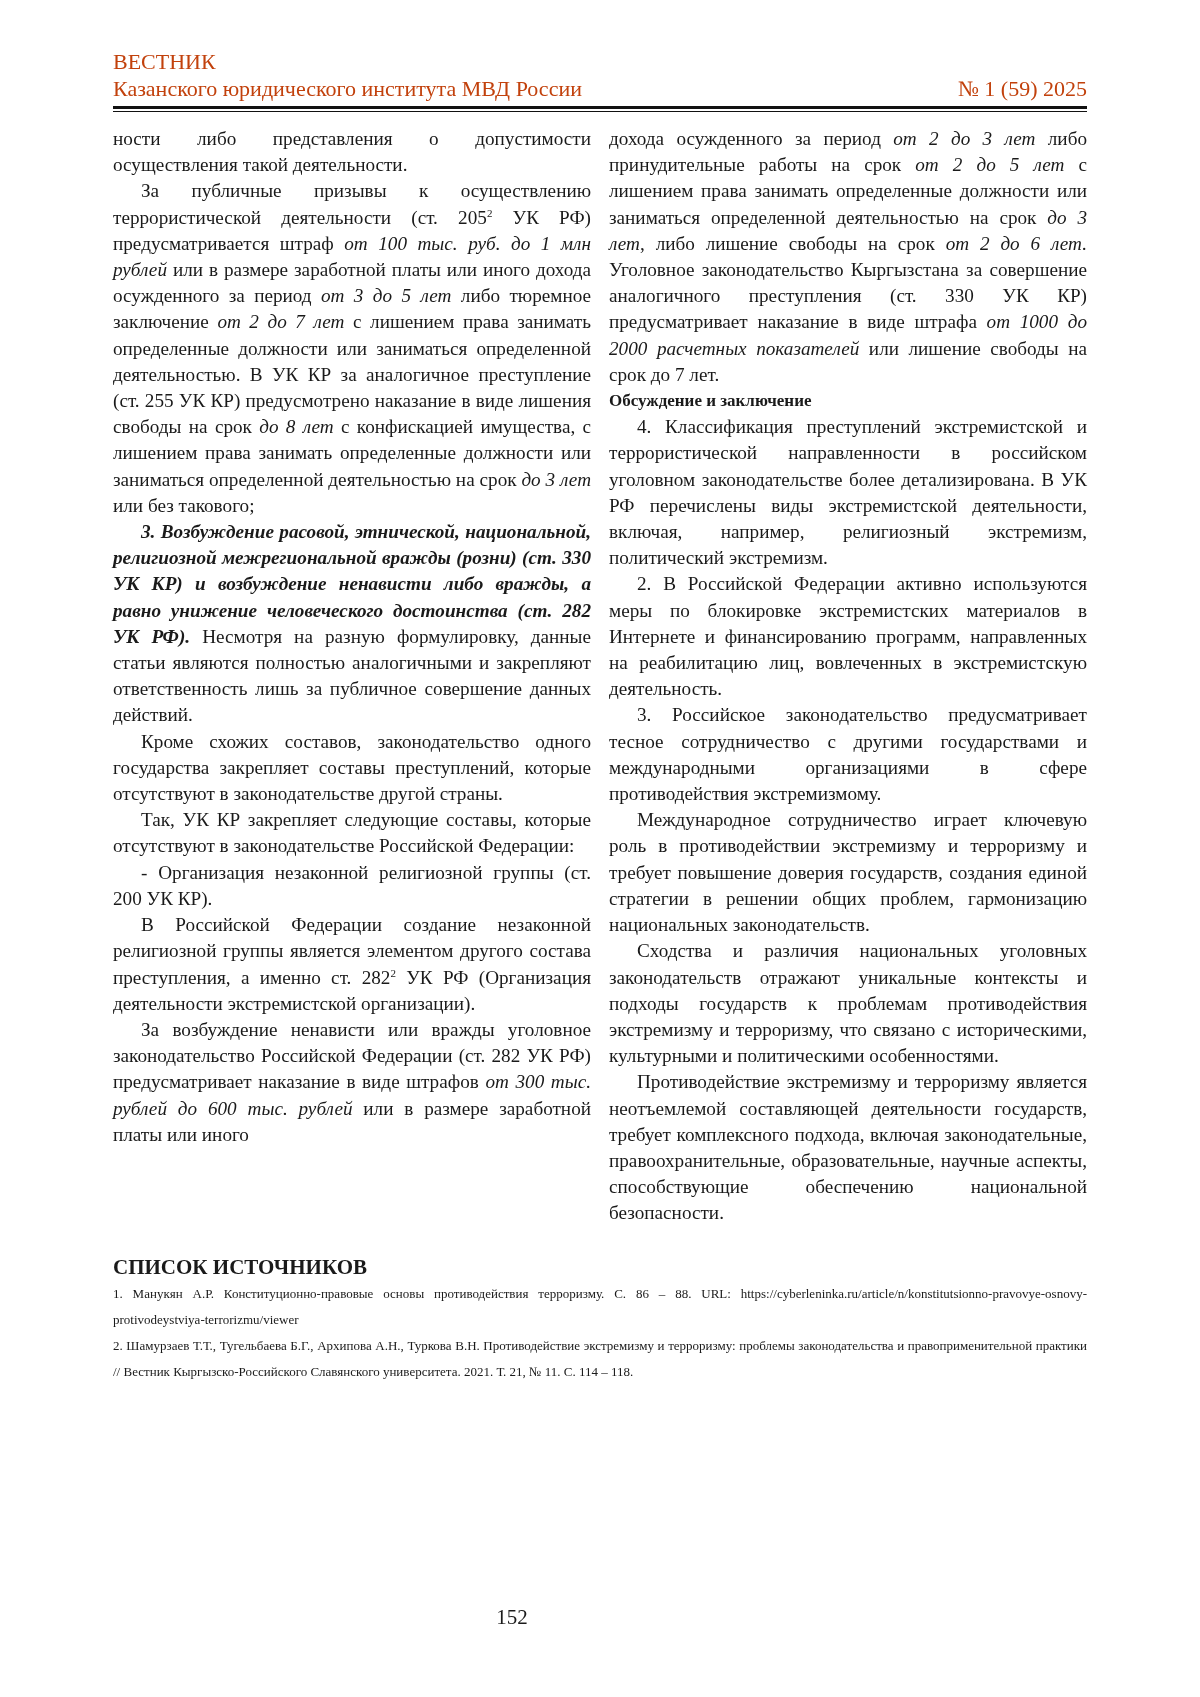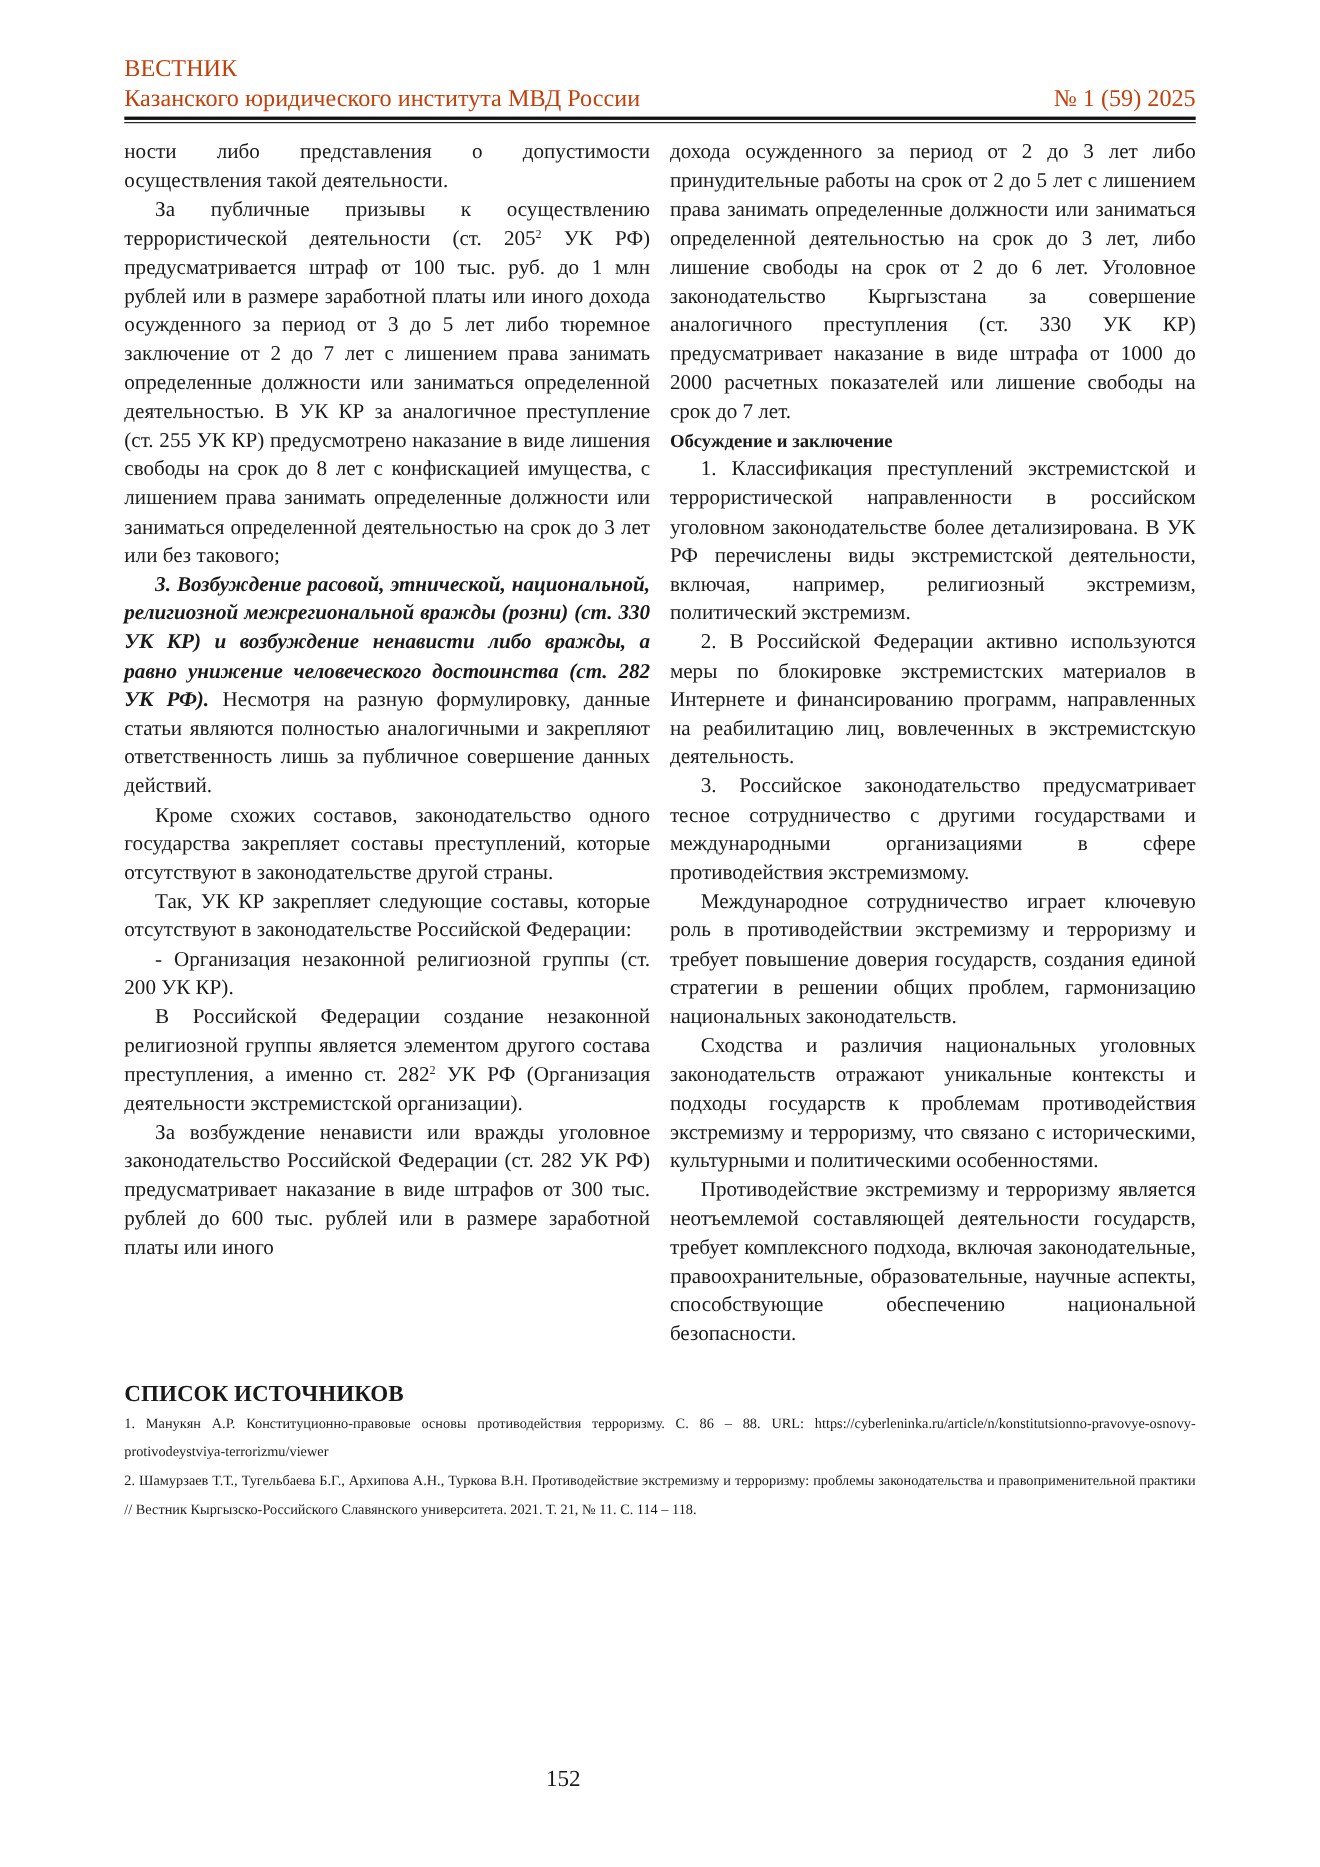--- a/index.html
+++ b/index.html
@@ -56,21 +56,21 @@
       text-indent: 0;
     }
     .col h3 {
       margin: 0;
       font-size: 17px;
       line-height: 26.2px;
       font-weight: bold;
       text-align: left;
     }
     .bi { font-weight: bold; font-style: italic; }
-    .it { }
+    .it { font-style: italic; }
     sup { font-size: 11px; line-height: 0; vertical-align: 7px; }
     .sources {
       margin-top: 26px;
     }
     .sources h2 {
       margin: 0;
       text-align: left;
       font-size: 21px;
       line-height: 28px;
       font-weight: bold;
@@ -123,21 +123,21 @@
       <p><span>В Российской Федерации создание незаконной религиозной группы является элементом другого состава преступления, а именно ст. 282</span><sup>2</sup><span> УК РФ (Организация деятельности экстремистской организации).</span></p>
 
       <p><span>За возбуждение ненависти или вражды уголовное законодательство Российской Федерации (ст. 282 УК РФ) предусматривает наказание в виде штрафов </span><span class="it">от 300 тыс. рублей до 600 тыс. рублей</span><span> или в размере заработной платы или иного</span></p>
     </div>
 
     <div class="col">
       <p class="noindent"><span>дохода осужденного за период </span><span class="it">от 2 до 3 лет</span><span> либо принудительные работы на срок </span><span class="it">от 2 до 5 лет</span><span> с лишением права занимать определенные должности или заниматься определенной деятельностью на срок </span><span class="it">до 3 лет</span><span>, либо лишение свободы на срок </span><span class="it">от 2 до 6 лет.</span><span> Уголовное законодательство Кыргызстана за совершение аналогичного преступления (ст. 330 УК КР) предусматривает наказание в виде штрафа </span><span class="it">от 1000 до 2000 расчетных показателей</span><span> или лишение свободы на срок до 7 лет.</span></p>
 
       <h3>Обсуждение и заключение</h3>
 
-      <p>1. Классификация преступлений экстремистской и террористической направленности в российском уголовном законодательстве более детализирована. В УК РФ перечислены виды экстремистской деятельности, включая, например, религиозный экстремизм, политический экстремизм.</p>
+      <p>4. Классификация преступлений экстремистской и террористической направленности в российском уголовном законодательстве более детализирована. В УК РФ перечислены виды экстремистской деятельности, включая, например, религиозный экстремизм, политический экстремизм.</p>
       <p>2. В Российской Федерации активно используются меры по блокировке экстремистских материалов в Интернете и финансированию программ, направленных на реабилитацию лиц, вовлеченных в экстремистскую деятельность.</p>
       <p>3. Российское законодательство предусматривает тесное сотрудничество с другими государствами и международными организациями в сфере противодействия экстремизмому.</p>
       <p>Международное сотрудничество играет ключевую роль в противодействии экстремизму и терроризму и требует повышение доверия государств, создания единой стратегии в решении общих проблем, гармонизацию национальных законодательств.</p>
       <p>Сходства и различия национальных уголовных законодательств отражают уникальные контексты и подходы государств к проблемам противодействия экстремизму и терроризму, что связано с историческими, культурными и политическими особенностями.</p>
       <p>Противодействие экстремизму и терроризму является неотъемлемой составляющей деятельности государств, требует комплексного подхода, включая законодательные, правоохранительные, образовательные, научные аспекты, способствующие обеспечению национальной безопасности.</p>
     </div>
 
   </div>
 
   <section class="sources">

